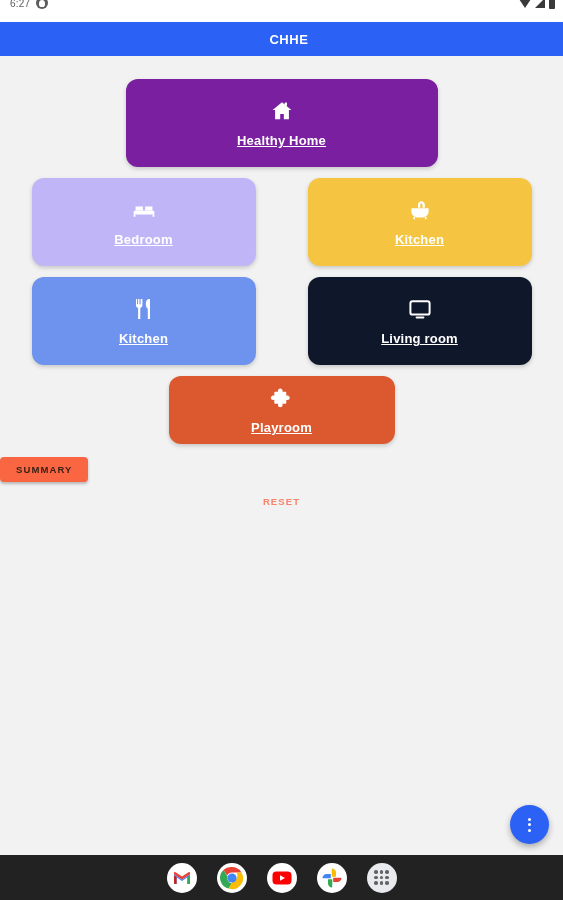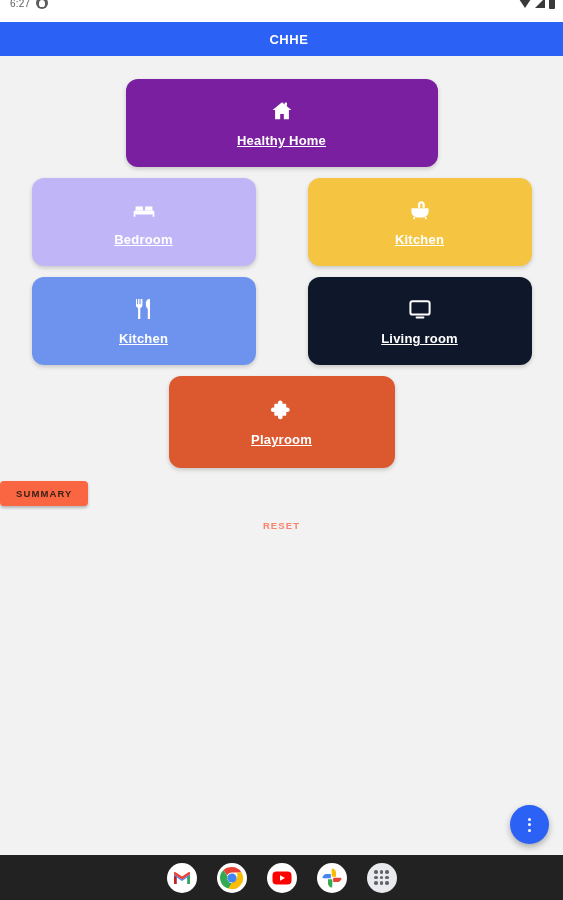--- a/index.html
+++ b/index.html
@@ -159,21 +159,21 @@
   }
 
   
   .row-play {
     display: flex;
     justify-content: center;
     margin-top: 11px;
   }
   .card-play {
     width: 226px;
-    height: 92px;
+    height: 68px;
     text-align: right;
   }
 
   
   .btn-row {
     display: flex;
     justify-content: flex-start;
     margin-top: 13px;
   }
   .summary-btn {

